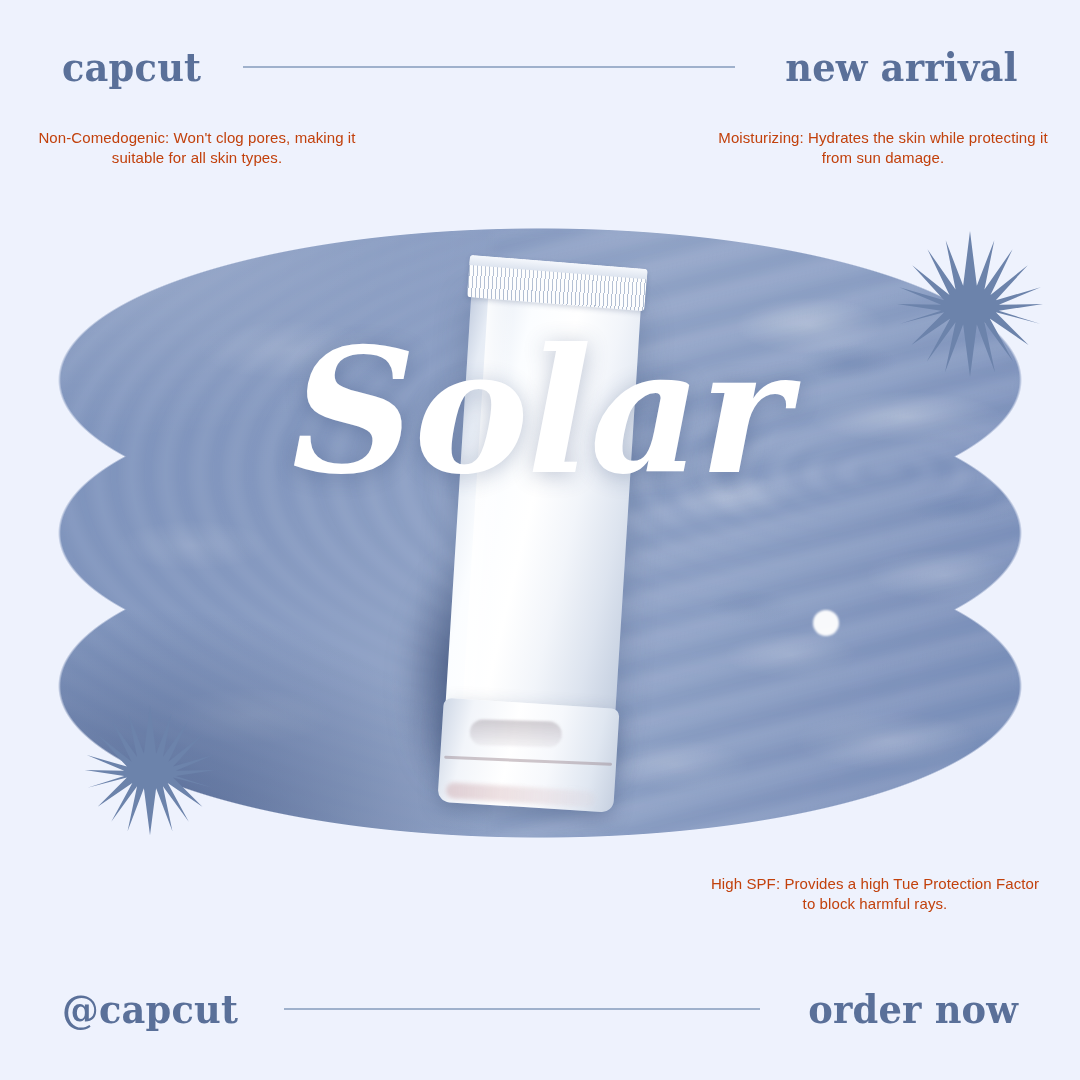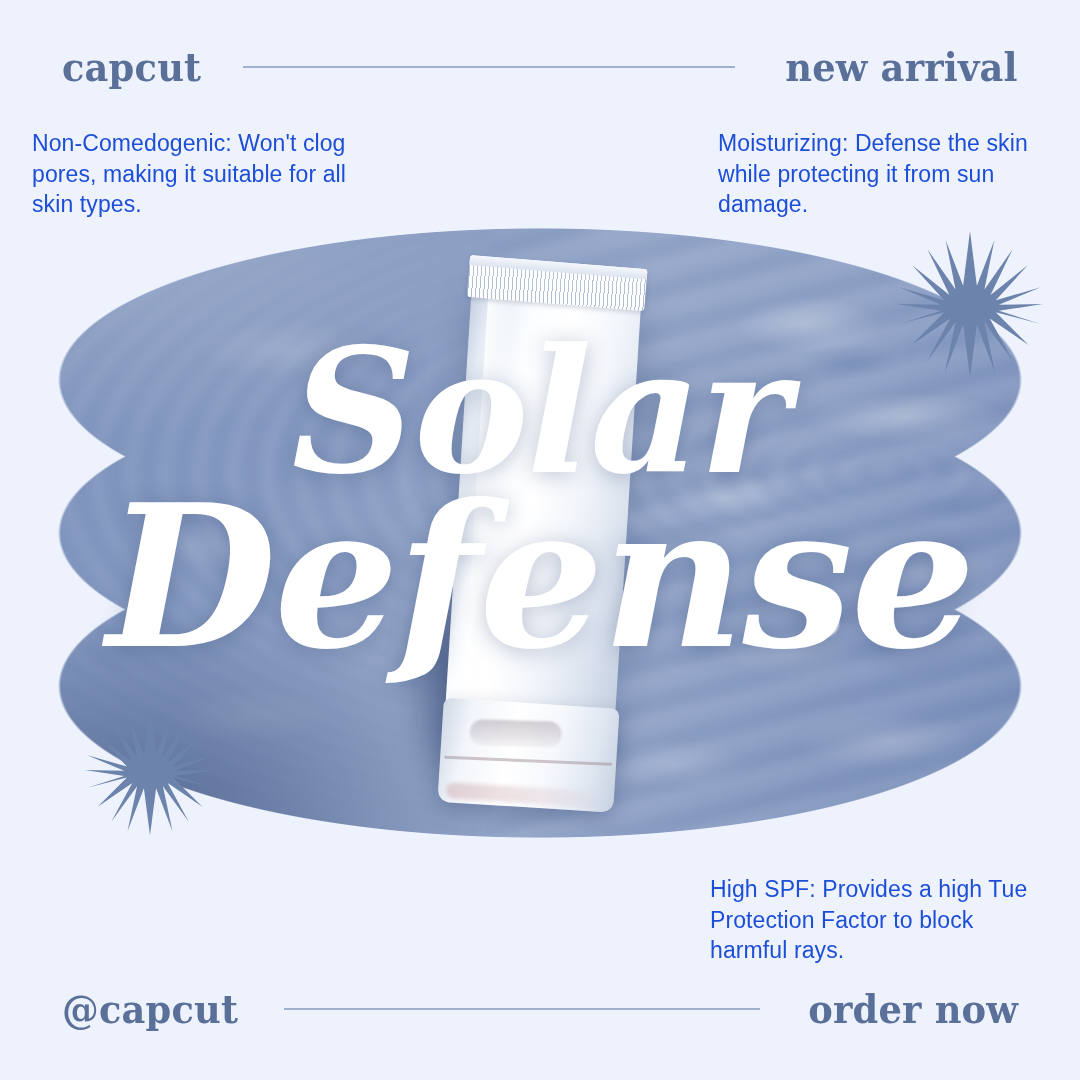--- a/index.html
+++ b/index.html
@@ -48,24 +48,24 @@
     flex:1 1 auto;
     height:2px;
     background:#9fb1cc;
     min-width:30px;
   }
 
   
   .feature{
     position:absolute;
     width:330px;
-    font-size:23px;
+    font-size:15px;
     line-height:1.33;
-    color:#1d4ed8;
-    text-align:left;
+    color:#c2410c;
+    text-align:center;
     letter-spacing:0.1px;
   }
   .feature.tl{ left:32px;  top:128px; }
   .feature.tr{ right:32px; top:128px; }
   .feature.bl{ left:32px;  top:874px; }
   .feature.br{ right:40px; top:874px; }
 
   
   .hero{
     position:absolute;
@@ -282,21 +282,21 @@
 <div class="poster">
 
   <div class="rule-row header">
     <div class="brand-word">capcut</div>
     <div class="hrule"></div>
     <div class="brand-word right">new arrival</div>
   </div>
 
   <div class="feature tl">Non-Comedogenic: Won't clog pores, making it suitable for all skin types.</div>
 
-  <div class="feature tr">Moisturizing: Defense the skin while protecting it from sun damage.</div>
+  <div class="feature tr">Moisturizing: Hydrates the skin while protecting it from sun damage.</div>
 
 
   <div class="feature br">High SPF: Provides a high Tue Protection Factor to block harmful rays.</div>
 
   <div class="hero">
     <div class="hero-inner">
 
       <div class="water"></div>
       <div class="ripples"></div>
       <div class="ripples2"></div>
@@ -313,21 +313,20 @@
           <div class="cap-seam"></div>
           <div class="cap-pink"></div>
         </div>
       </div>
 
     </div>
   </div>
 
   <div class="headline">
     <div class="line l1">Solar</div>
-    <div class="line l2">Defense</div>
   </div>
 
   <svg class="star tr" viewBox="0 0 100 100">
     <path fill="#6c83ab" d="
       M50 2 L54.5 38 L66 8 L59.5 40.5 L78 14 L63.5 44 L88 24.5 L67 47.5
       L96.5 39 L69 50.5 L98 50 L69 54.5 L96 63 L67 55.5 L88.5 77 L63 59.5
       L78.5 88 L59.5 62 L66.5 95 L54.5 63.5 L50 98 L45.5 63.5 L33.5 95
       L40.5 62 L21.5 88 L37 59.5 L11.5 77 L33 55.5 L4 63 L31 54.5 L2 50
       L31 50.5 L3.5 39 L33 47.5 L12 24.5 L36.5 44 L22 14 L40.5 40.5
       L34 8 L45.5 38 Z"></path>

